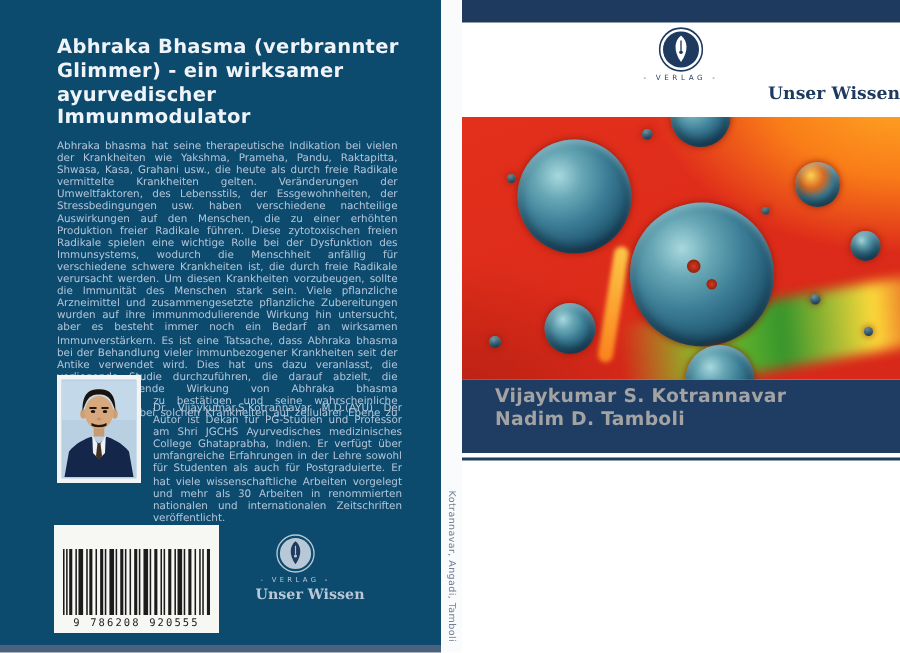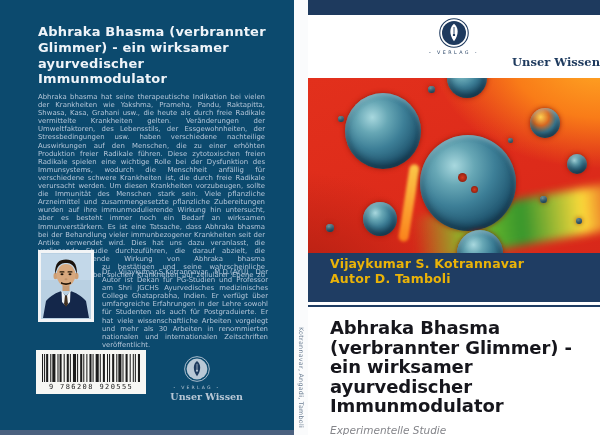--- a/index.html
+++ b/index.html
@@ -22,21 +22,21 @@
   .author-row{position:absolute;top:250px;left:38px;right:26px;display:flex;gap:8px;}
   .photo-frame{
     width:50px;height:66px;border:3px solid #f2f4f6;background:#b9d0e2;flex:0 0 auto;
   }
   .photo-frame svg{display:block;width:50px;height:66px;}
   .author-bio{
     flex:1;margin-top:18px;color:#b4c6d9;font-size:6.9px;line-height:8.1px;text-align:justify;
   }
   
   .barcode-box{
-    position:absolute;left:36px;top:350px;width:110px;height:44px;background:#f7f7f4;
+    position:absolute;left:36px;top:350px;width:110px;height:72px;background:#f7f7f4;
     box-sizing:border-box;padding:4px 5px 3px;display:flex;flex-direction:column;
     align-items:center;justify-content:flex-end;
   }
   .barcode-bars{width:98px;height:44px;}
   .barcode-digits{
     font-family:"DejaVu Sans Mono","Liberation Mono",monospace;
     font-size:7px;letter-spacing:1.4px;color:#1c1c1c;margin-top:1px;white-space:pre;
   }
   
   .back-logo{position:absolute;left:151px;top:356px;width:92px;text-align:center;color:#b9c8d6;}
@@ -95,21 +95,21 @@
   .t3{left:268px;top:140px;width:6px;height:6px;}
   .t4{left:30px;top:38px;width:6px;height:6px;}
   .t5{left:120px;top:8px;width:7px;height:7px;}
   .t6{left:200px;top:60px;width:5px;height:5px;}
   .speck{position:absolute;border-radius:50%;background:radial-gradient(circle,#d63a1e 0%,#8c1d0e 80%);}
   .s1{left:150px;top:95px;width:9px;height:9px;}
   .s2{left:163px;top:108px;width:7px;height:7px;}
   
   .author-band{
     height:49px;background:#1f3d63;box-sizing:border-box;
-    padding:4px 0 0 22px;color:#eab308;font-weight:bold;
+    padding:4px 0 0 22px;color:#a3a3a3;font-weight:bold;
     font-size:12.5px;line-height:14.8px;letter-spacing:.2px;
   }
   .band-gap{height:3px;background:#ffffff;}
   .band-divider{height:2px;background:#1f3d63;}
   .title-block{padding:11px 16px 0 22px;}
   .front-title{
     color:#16161c;font-weight:bold;font-size:18px;line-height:19.5px;
     letter-spacing:-.1px;white-space:pre-line;
   }
   .front-subtitle{margin-top:8px;font-style:italic;font-size:10.5px;color:#84858a;}
@@ -235,26 +235,18 @@
     <div class="bubble t3"></div>
     <div class="bubble t4"></div>
     <div class="bubble t5"></div>
     <div class="bubble t6"></div>
     <div class="speck s1"></div>
     <div class="speck s2"></div>
   </div>
 
   <div class="author-band">
     <div>Vijaykumar S. Kotrannavar</div>
-    <div>Autor D. Tamboli</div>
+    <div>Nadim D. Tamboli</div>
   </div>
   <div class="band-gap"></div>
   <div class="band-divider"></div>
 
-  <div class="title-block">
-    <div class="front-title">Abhraka Bhasma
-(verbrannter Glimmer) -
-ein wirksamer
-ayurvedischer
-Immunmodulator</div>
-    <div class="front-subtitle">Experimentelle Studie</div>
-  </div>
 </div>
 
 </body></html>

